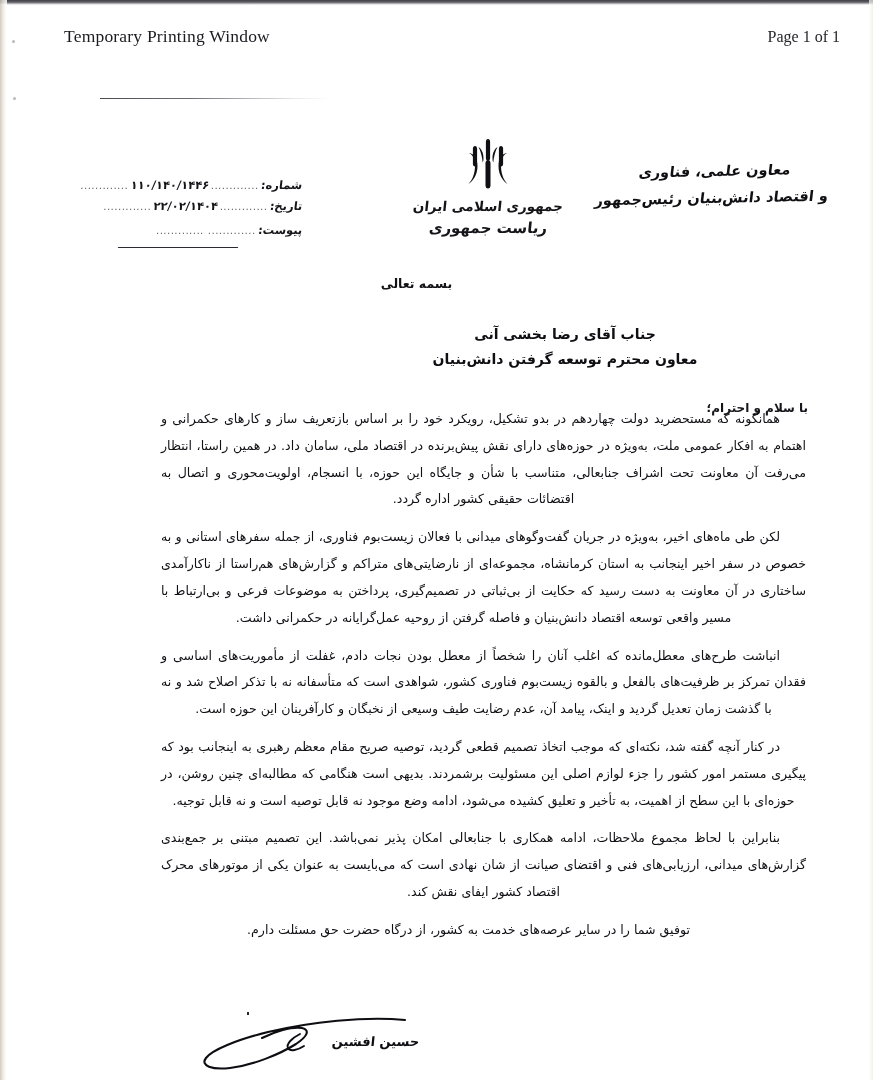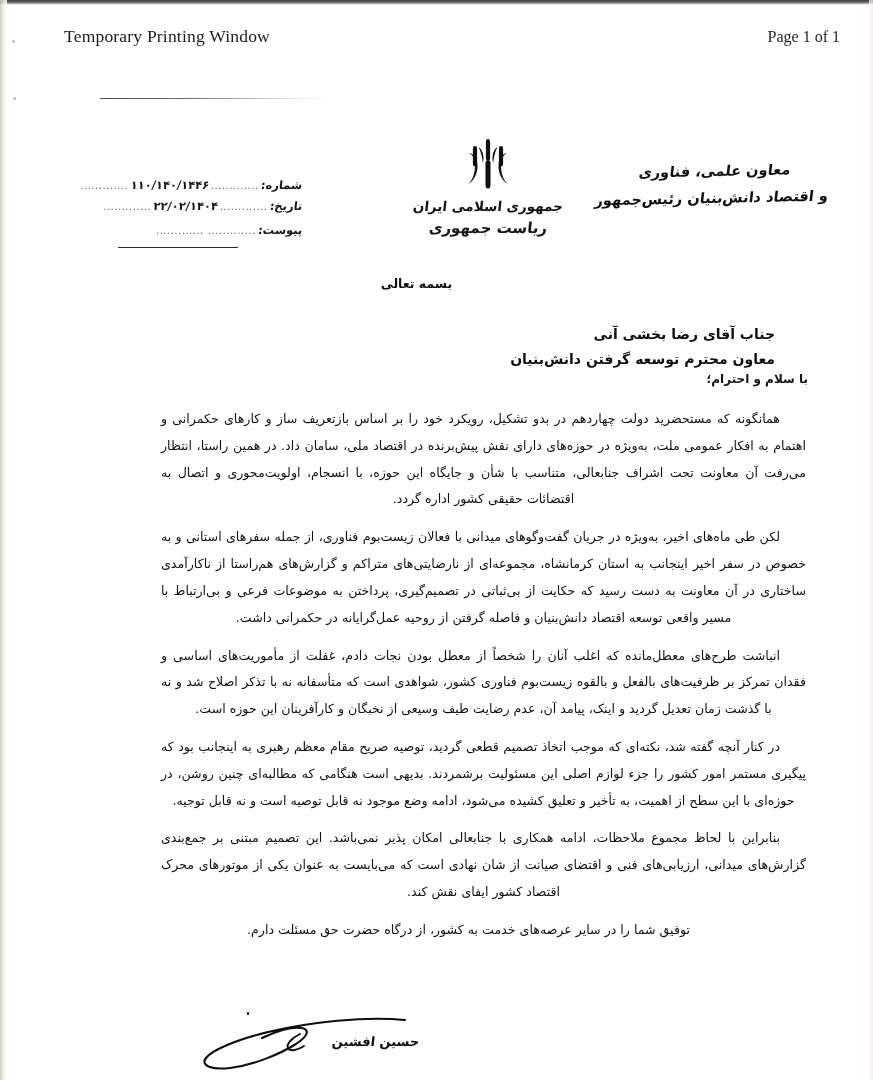--- a/index.html
+++ b/index.html
@@ -188,31 +188,31 @@
     font-weight: 700;
     color: #111116;
     letter-spacing: .4px;
   }
 
   
   .addressee {
     position: absolute;
     top: 322px; right: 98px;
     width: 420px;
-    text-align: right;
+    text-align: center;
     font-family: "DejaVu Sans", sans-serif;
     font-size: 14px;
     font-weight: 700;
     line-height: 1.75;
     color: #0e0e13;
     letter-spacing: .15px;
   }
   .salutation {
     position: absolute;
-    top: 372px; right: 65px;
+    top: 401px; right: 65px;
     font-family: "DejaVu Sans", sans-serif;
     font-size: 12px;
     font-weight: 600;
     color: #14141a;
     letter-spacing: .2px;
   }
 
   
   .body-text {
     position: absolute;

